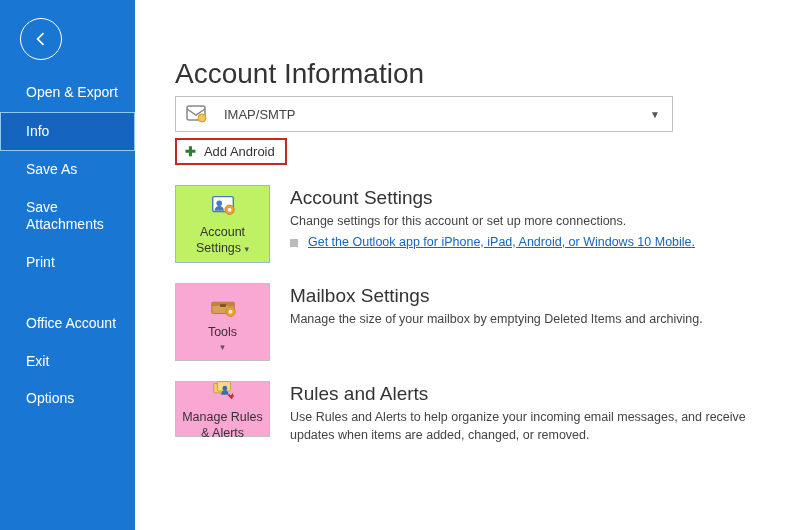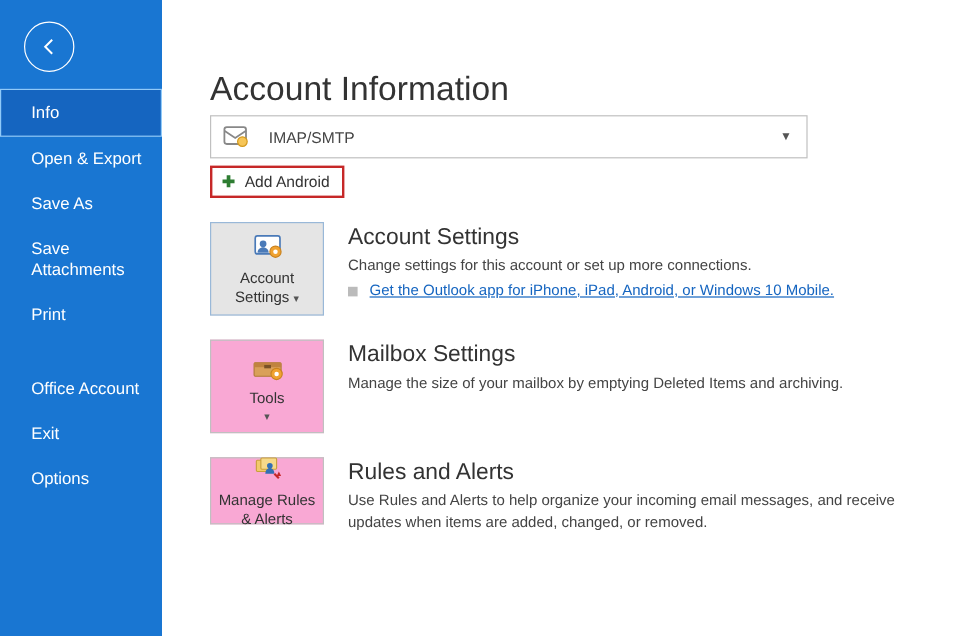--- a/index.html
+++ b/index.html
@@ -110,21 +110,21 @@
       align-items: center;
       justify-content: center;
       text-align: center;
       padding: 8px 4px;
       font-size: 12.5px;
       color: #333;
       cursor: pointer;
       line-height: 1.25;
       flex-shrink: 0;
     }
-    .big-btn.selected { background: #e5e5e5; border-color: #99b8d8; }
+    .big-btn.selected { background: #bef264; border-color: #99b8d8; }
     .big-btn .icon { width: 32px; height: 32px; margin-bottom: 4px; display:flex;align-items:center;justify-content:center;}
     .big-btn .tri { font-size: 9px; color: #555; margin-top:2px; }
 
     .section-text { flex: 1; padding-top: 2px; }
     .section-text h2 {
       font-size: 19px;
       font-weight: 400;
       color: #333;
       margin-bottom: 4px;
     }
@@ -151,22 +151,22 @@
 </head>
 <body>
 
 <div class="sidebar">
   <div class="back-btn">
     <svg viewBox="0 0 24 24" fill="none" stroke="#fff" stroke-width="2">
       <path d="M15 5l-7 7 7 7"></path>
     </svg>
   </div>
   <div class="nav-items">
+    <div class="nav-item">Open &amp; Export</div>
     <div class="nav-item active">Info</div>
-    <div class="nav-item">Open &amp; Export</div>
     <div class="nav-item">Save As</div>
     <div class="nav-item">Save Attachments</div>
     <div class="nav-item">Print</div>
     <div class="nav-spacer"></div>
     <div class="nav-item">Office Account</div>
     <div class="nav-item">Exit</div>
     <div class="nav-item">Options</div>
   </div>
 </div>
 

